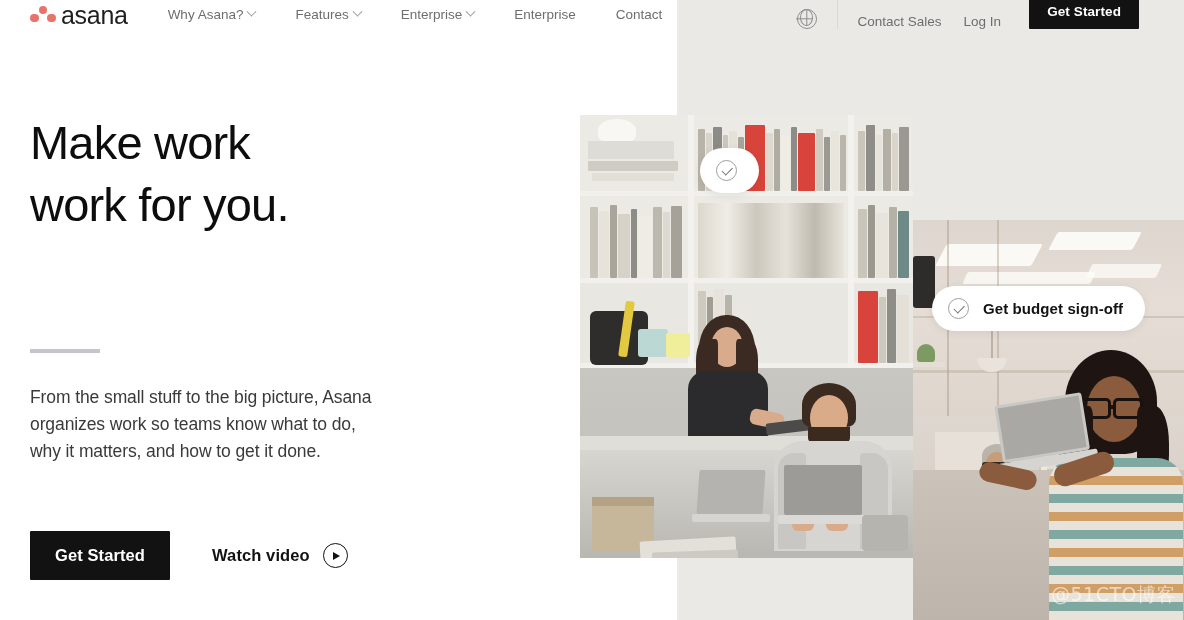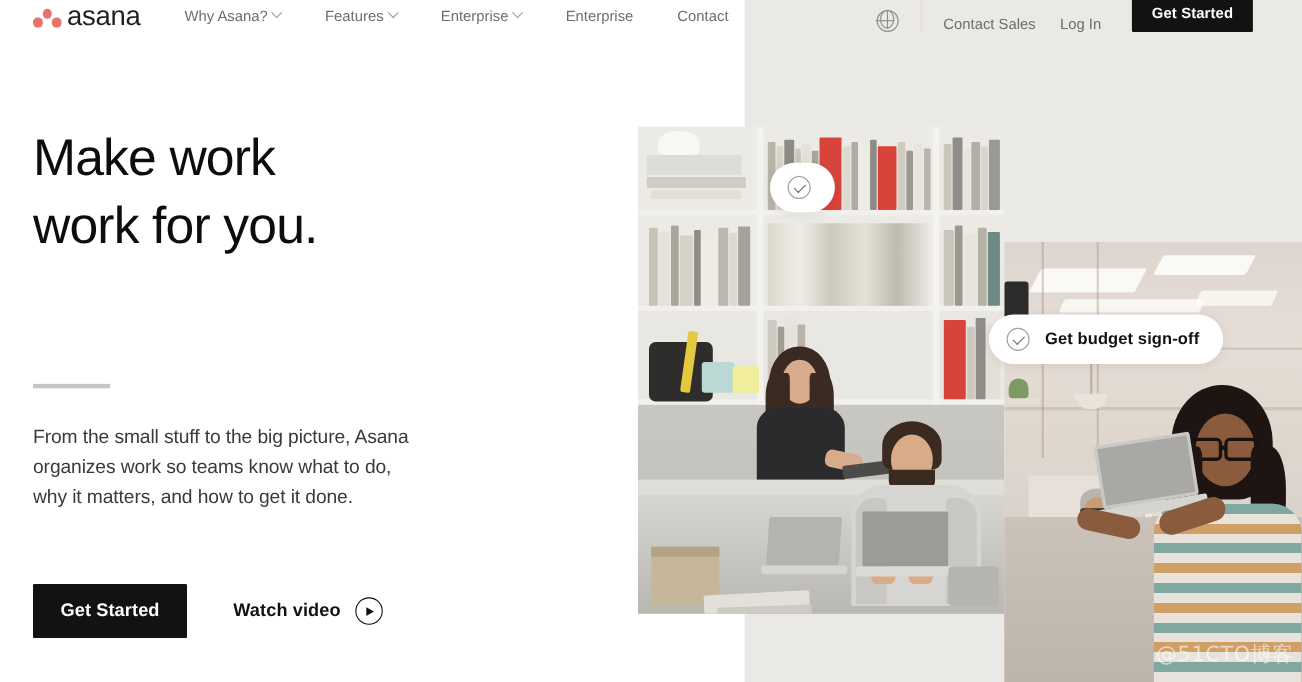--- a/index.html
+++ b/index.html
@@ -19,21 +19,21 @@
   }
 
   
   .nav{
     position:absolute; left:0; top:0; width:1184px; height:29px;
     z-index:40;
     display:flex; align-items:center;
   }
   .nav-left{ display:flex; align-items:center; }
   .logo{
-    position:relative; margin-left:30px; display:flex; align-items:flex-end; gap:5px;
+    position:relative; margin-left:30px; display:flex; align-items:center; gap:5px;
   }
   .logo-dots{ position:relative; width:26px; height:20px; }
   .logo-dots i{
     position:absolute; display:block; background:#e8736a; border-radius:50%;
   }
   .logo-dots i.d1{ width:8.5px; height:8.5px; left:8.5px; top:1px; }
   .logo-dots i.d2{ width:8.5px; height:8.5px; left:0px; top:9px; }
   .logo-dots i.d3{ width:8.5px; height:8.5px; left:17px; top:9px; }
   .logo-word{
     font-size:25px; font-weight:400; color:#1e1f21; letter-spacing:-0.3px;
@@ -168,21 +168,21 @@
     width:21px; height:21px; border-radius:50%; border:1.4px solid #9d9e9f;
     position:relative; flex:0 0 auto;
   }
   .pill .check:after{
     content:""; position:absolute; left:5px; top:5.5px;
     width:9px; height:4.5px; border-left:1.5px solid #6e6f70; border-bottom:1.5px solid #6e6f70;
     transform:rotate(-45deg);
   }
   .pill .ptext{ font-size:15px; font-weight:700; color:#121212; white-space:nowrap; letter-spacing:0.1px; }
   .pill-1{ left:700px; top:148px; }
-  .pill-2{ left:899px; top:286px; }
+  .pill-2{ left:932px; top:286px; }
   .pill-3{ left:804px; top:538px; }
 
   
   .watermark{
     position:absolute; right:8px; bottom:12px; z-index:60;
     font-size:19px; color:rgba(255,255,255,0.58); letter-spacing:0.5px;
     font-family:"DejaVu Sans", sans-serif; pointer-events:none;
   }
 </style>
 </head>

